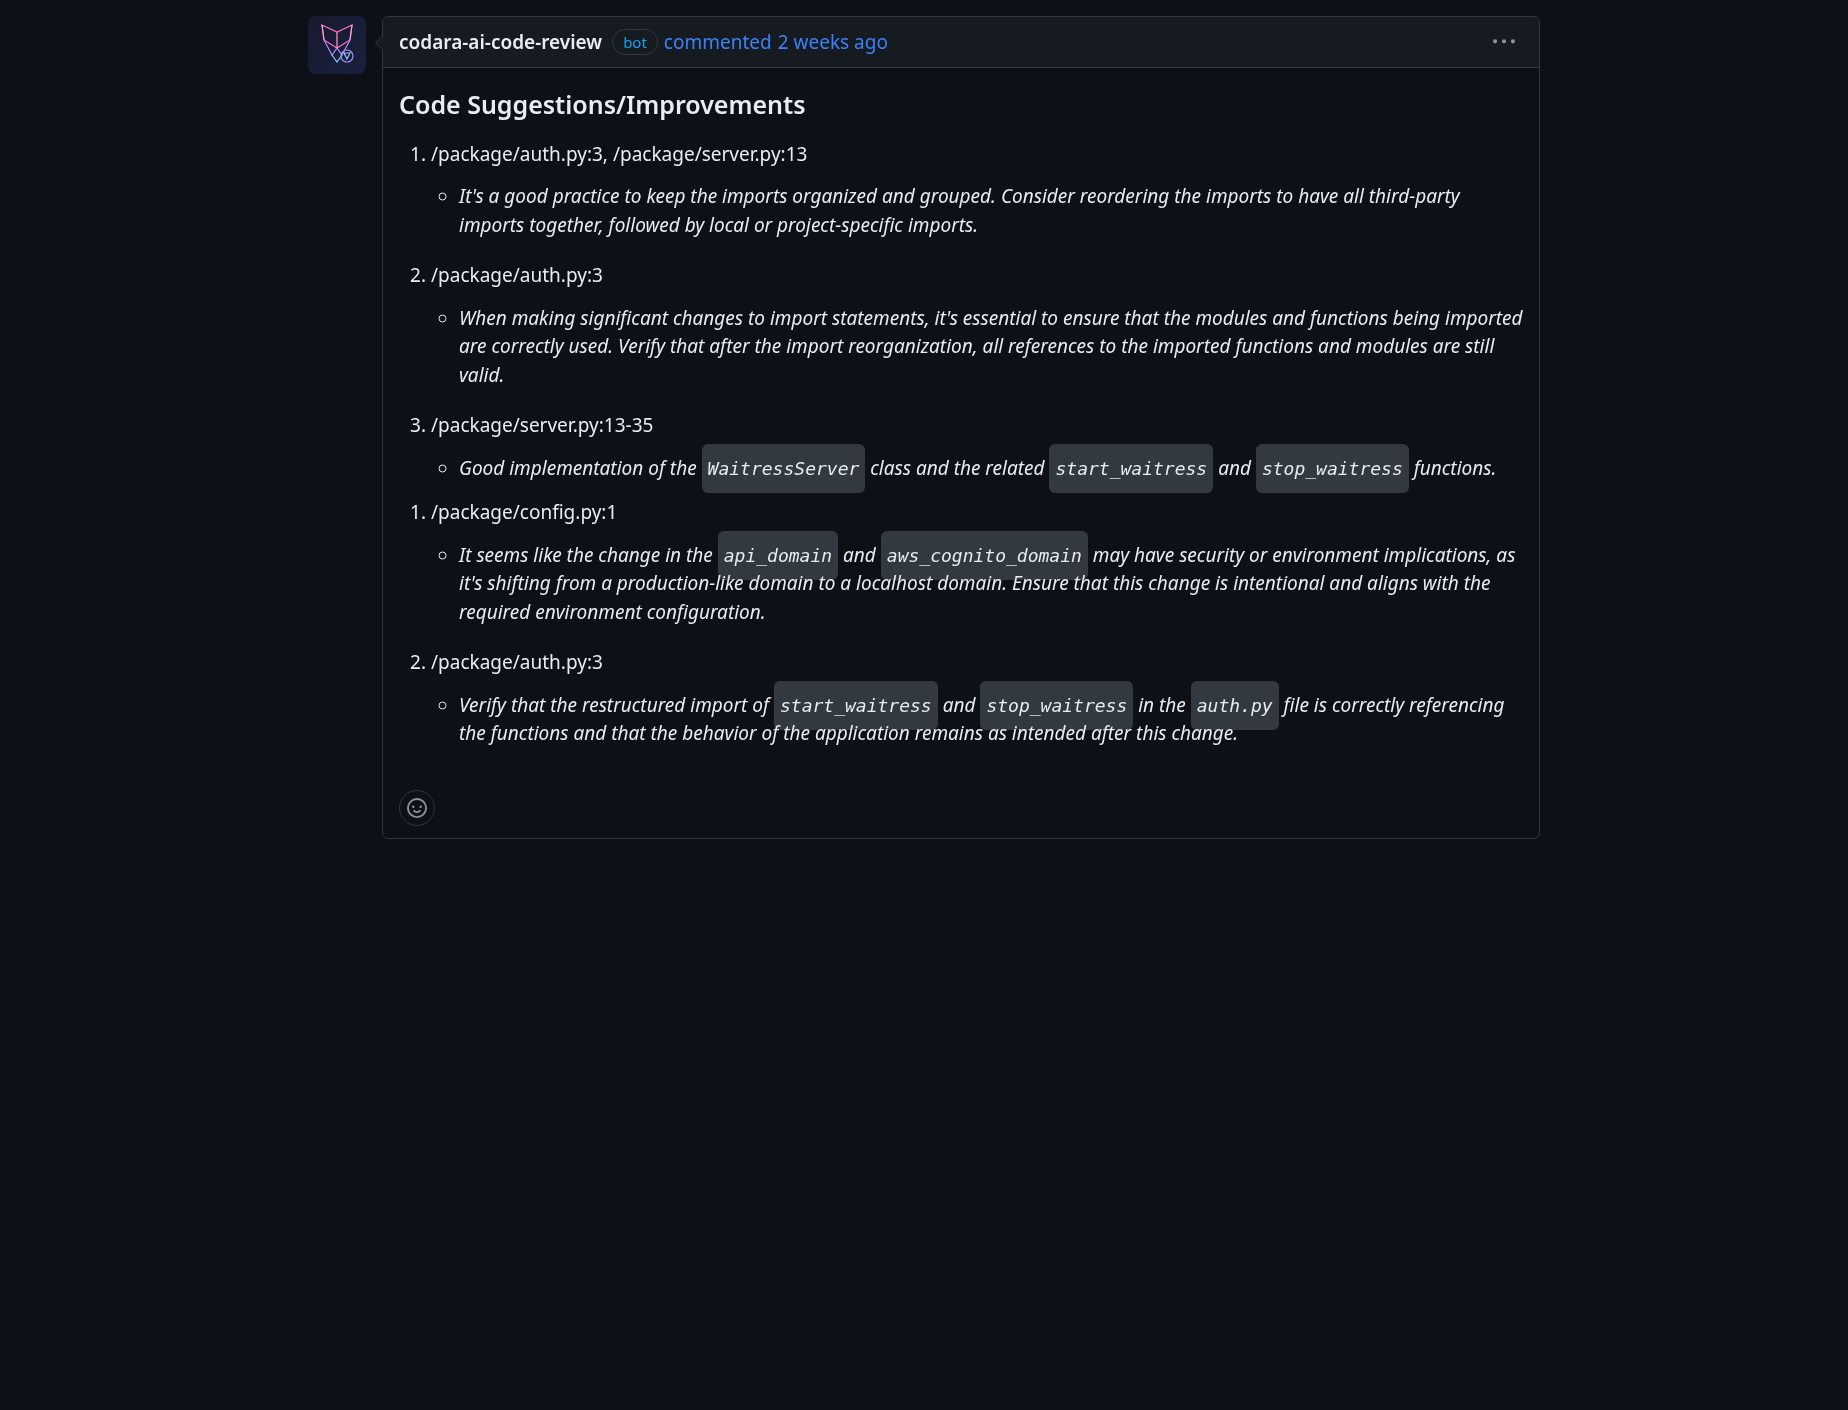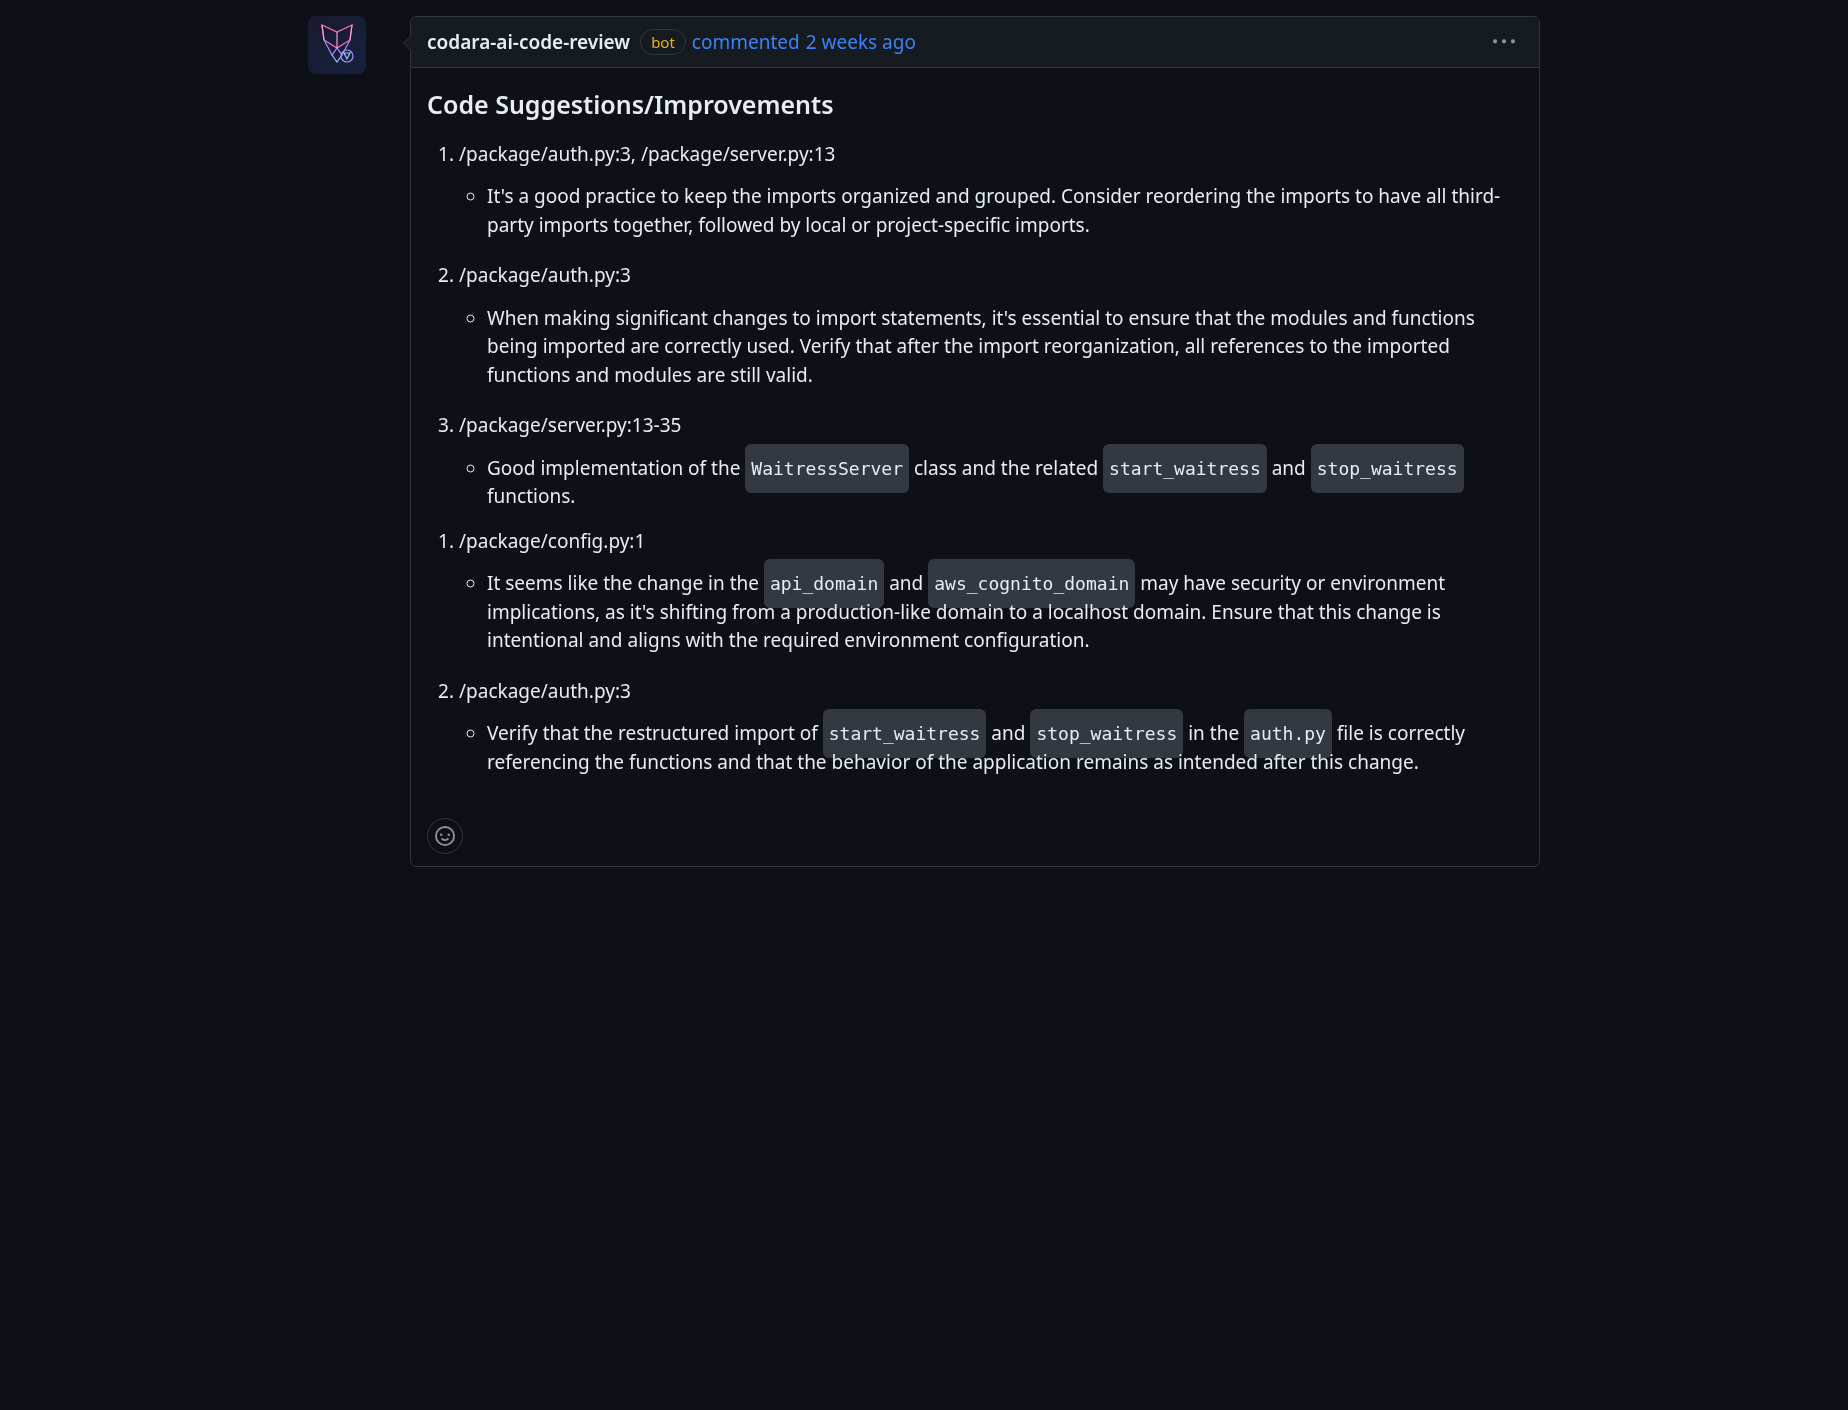--- a/index.html
+++ b/index.html
@@ -40,21 +40,20 @@
   width: 50px;
   height: 50px;
 }
 
 .comment-box {
   flex: 1;
   border: 1px solid #30363d;
   border-radius: 6px;
   background-color: #0d1117;
   position: relative;
-  margin-left: 28px;
 }
 
 .comment-box::before {
   content: "";
   position: absolute;
   left: -8px;
   top: 18px;
   width: 0;
   height: 0;
   border-top: 8px solid transparent;
@@ -94,21 +93,21 @@
 .author-name {
   color: #e6edf3;
   font-weight: 600;
 }
 
 .bot-badge {
   border: 1px solid #30363d;
   border-radius: 20px;
   padding: 1px 10px;
   font-size: 15px;
-  color: #eab308;
+  color: #0ea5e9;
   margin-left: 4px;
 }
 
 .comment-meta {
   color: #3b82f6;
   font-size: 19px;
 }
 
 .kebab-menu {
   color: #8b949e;
@@ -157,20 +156,21 @@
   margin-bottom: 14px;
 }
 
 .comment-body ul {
   list-style-type: circle;
   padding-left: 28px;
 }
 
 .comment-body ul li {
   line-height: 1.5;
+  font-style: italic;
 }
 
 code {
   background-color: rgba(110, 118, 129, 0.4);
   border-radius: 6px;
   padding: 14px 6px;
   font-family: ui-monospace, SFMono-Regular, "SF Mono", Menlo, Consolas, monospace;
   font-size: 18px;
 }
 

